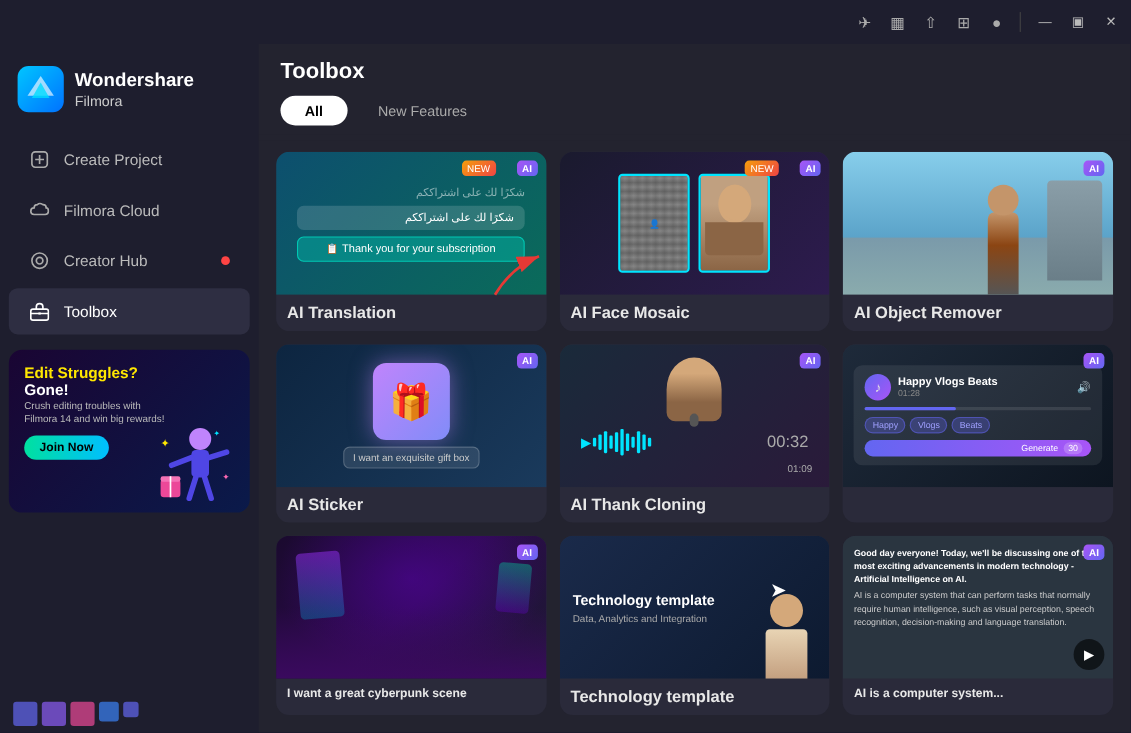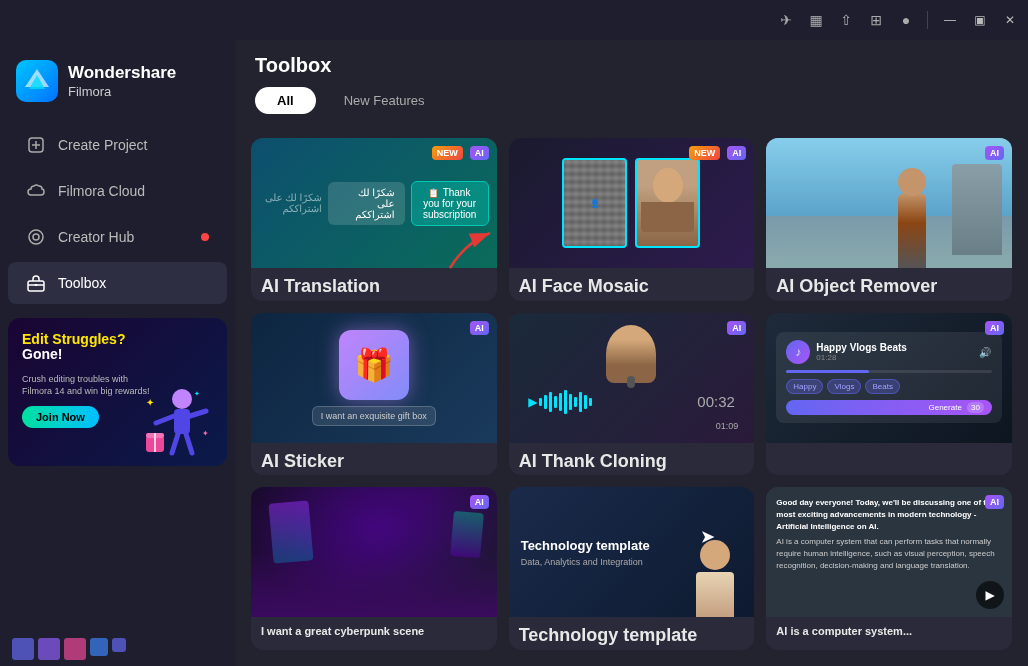--- a/index.html
+++ b/index.html
@@ -247,56 +247,56 @@
 
     .card-thumbnail {
       width: 100%;
       height: 130px;
       position: relative;
       overflow: hidden;
     }
 
     .card-label {
       padding: 8px 10px;
-      font-size: 18px;
+      font-size: 15px;
       font-weight: 600;
       color: #e8e8e8;
     }
 
     .badge-ai {
       position: absolute;
       top: 8px;
       right: 8px;
       background: linear-gradient(135deg, #a855f7, #6366f1);
       color: #fff;
       font-size: 9px;
       font-weight: 700;
       padding: 2px 5px;
       border-radius: 4px;
       z-index: 2;
     }
     .badge-new {
       position: absolute;
       top: 8px;
-      right: 34px;
+      right: 46px;
       background: linear-gradient(135deg, #f59e0b, #ef4444);
       color: #fff;
       font-size: 9px;
-      font-weight: 700;
+      font-weight: 400;
       padding: 2px 5px;
       border-radius: 4px;
       z-index: 2;
     }
 
     
     .thumb-translation {
       background: linear-gradient(135deg, #0d4f6e, #0a6b5a);
       height: 100%;
       display: flex;
-      flex-direction: row;
+      flex-direction: column;
       align-items: center;
       justify-content: center;
       padding: 8px;
       gap: 6px;
     }
     .translation-text {
       background: rgba(255,255,255,0.15);
       border-radius: 6px;
       padding: 5px 10px;
       font-size: 10px;
@@ -547,21 +547,21 @@
           <line x1="1" y1="11" x2="17" y2="11" stroke="#fff" stroke-width="1.5"></line>
           <rect x="7.5" y="10" width="3" height="2" rx="1" fill="#fff"></rect>
         </svg>
       </span>
       <span class="nav-label">Toolbox</span>
     </div>
 
     <div class="promo-banner">
       <div style="font-size:14px;font-weight:900;color:#ffe700;line-height:1.1;">Edit Struggles?</div>
       <div style="font-size:14px;font-weight:900;color:#fff;line-height:1.1;">Gone!</div>
-      <div style="font-size:9px;color:#bbb;margin-top:10px;line-height:1.4;">Crush editing troubles with<br>Filmora 14 and win big rewards!</div>
+      <div style="font-size:9px;color:#bbb;margin-top:0;line-height:1.4;">Crush editing troubles with<br>Filmora 14 and win big rewards!</div>
       <button class="promo-btn" style="margin-top:8px;">Join Now</button>
       <div class="promo-illustration">
 
         <svg width="75" height="85" viewBox="0 0 75 85">
 
           <circle cx="38" cy="18" r="10" fill="#c084fc"></circle>
           <rect x="30" y="28" width="16" height="25" rx="4" fill="#4f46e5"></rect>
 
           <line x1="30" y1="35" x2="12" y2="42" stroke="#4f46e5" stroke-width="5" stroke-linecap="round"></line>
           <line x1="46" y1="35" x2="62" y2="30" stroke="#4f46e5" stroke-width="5" stroke-linecap="round"></line>

